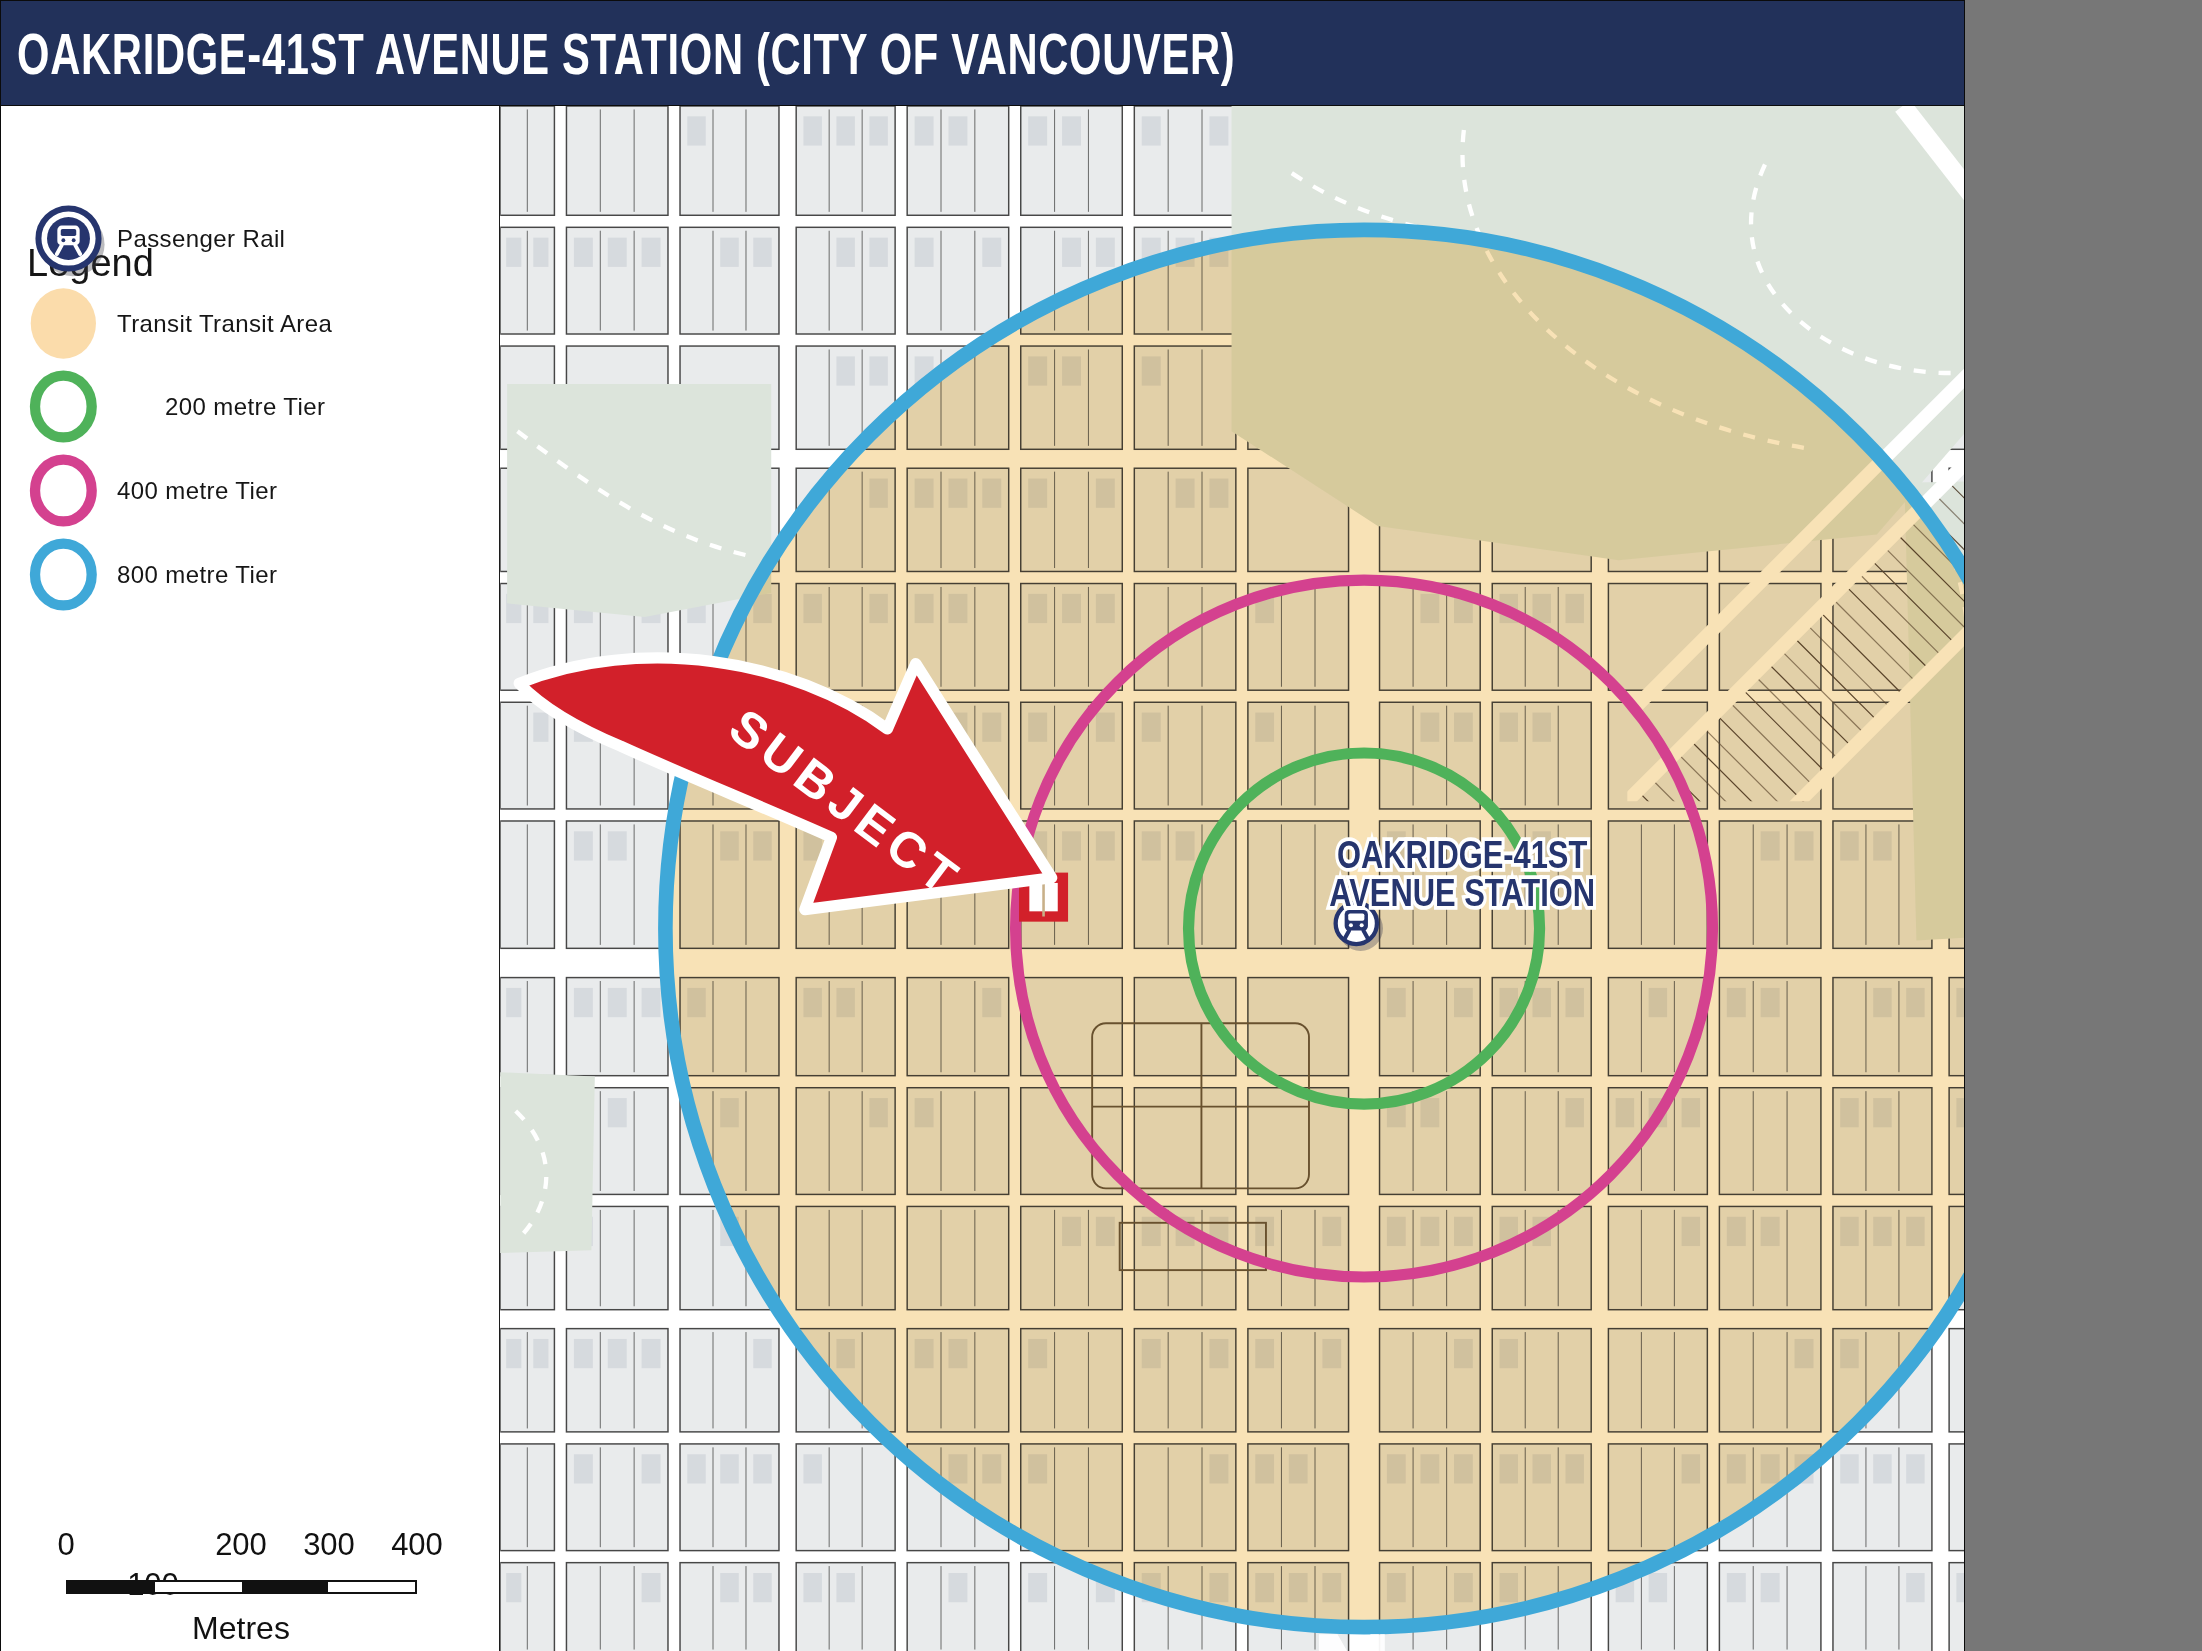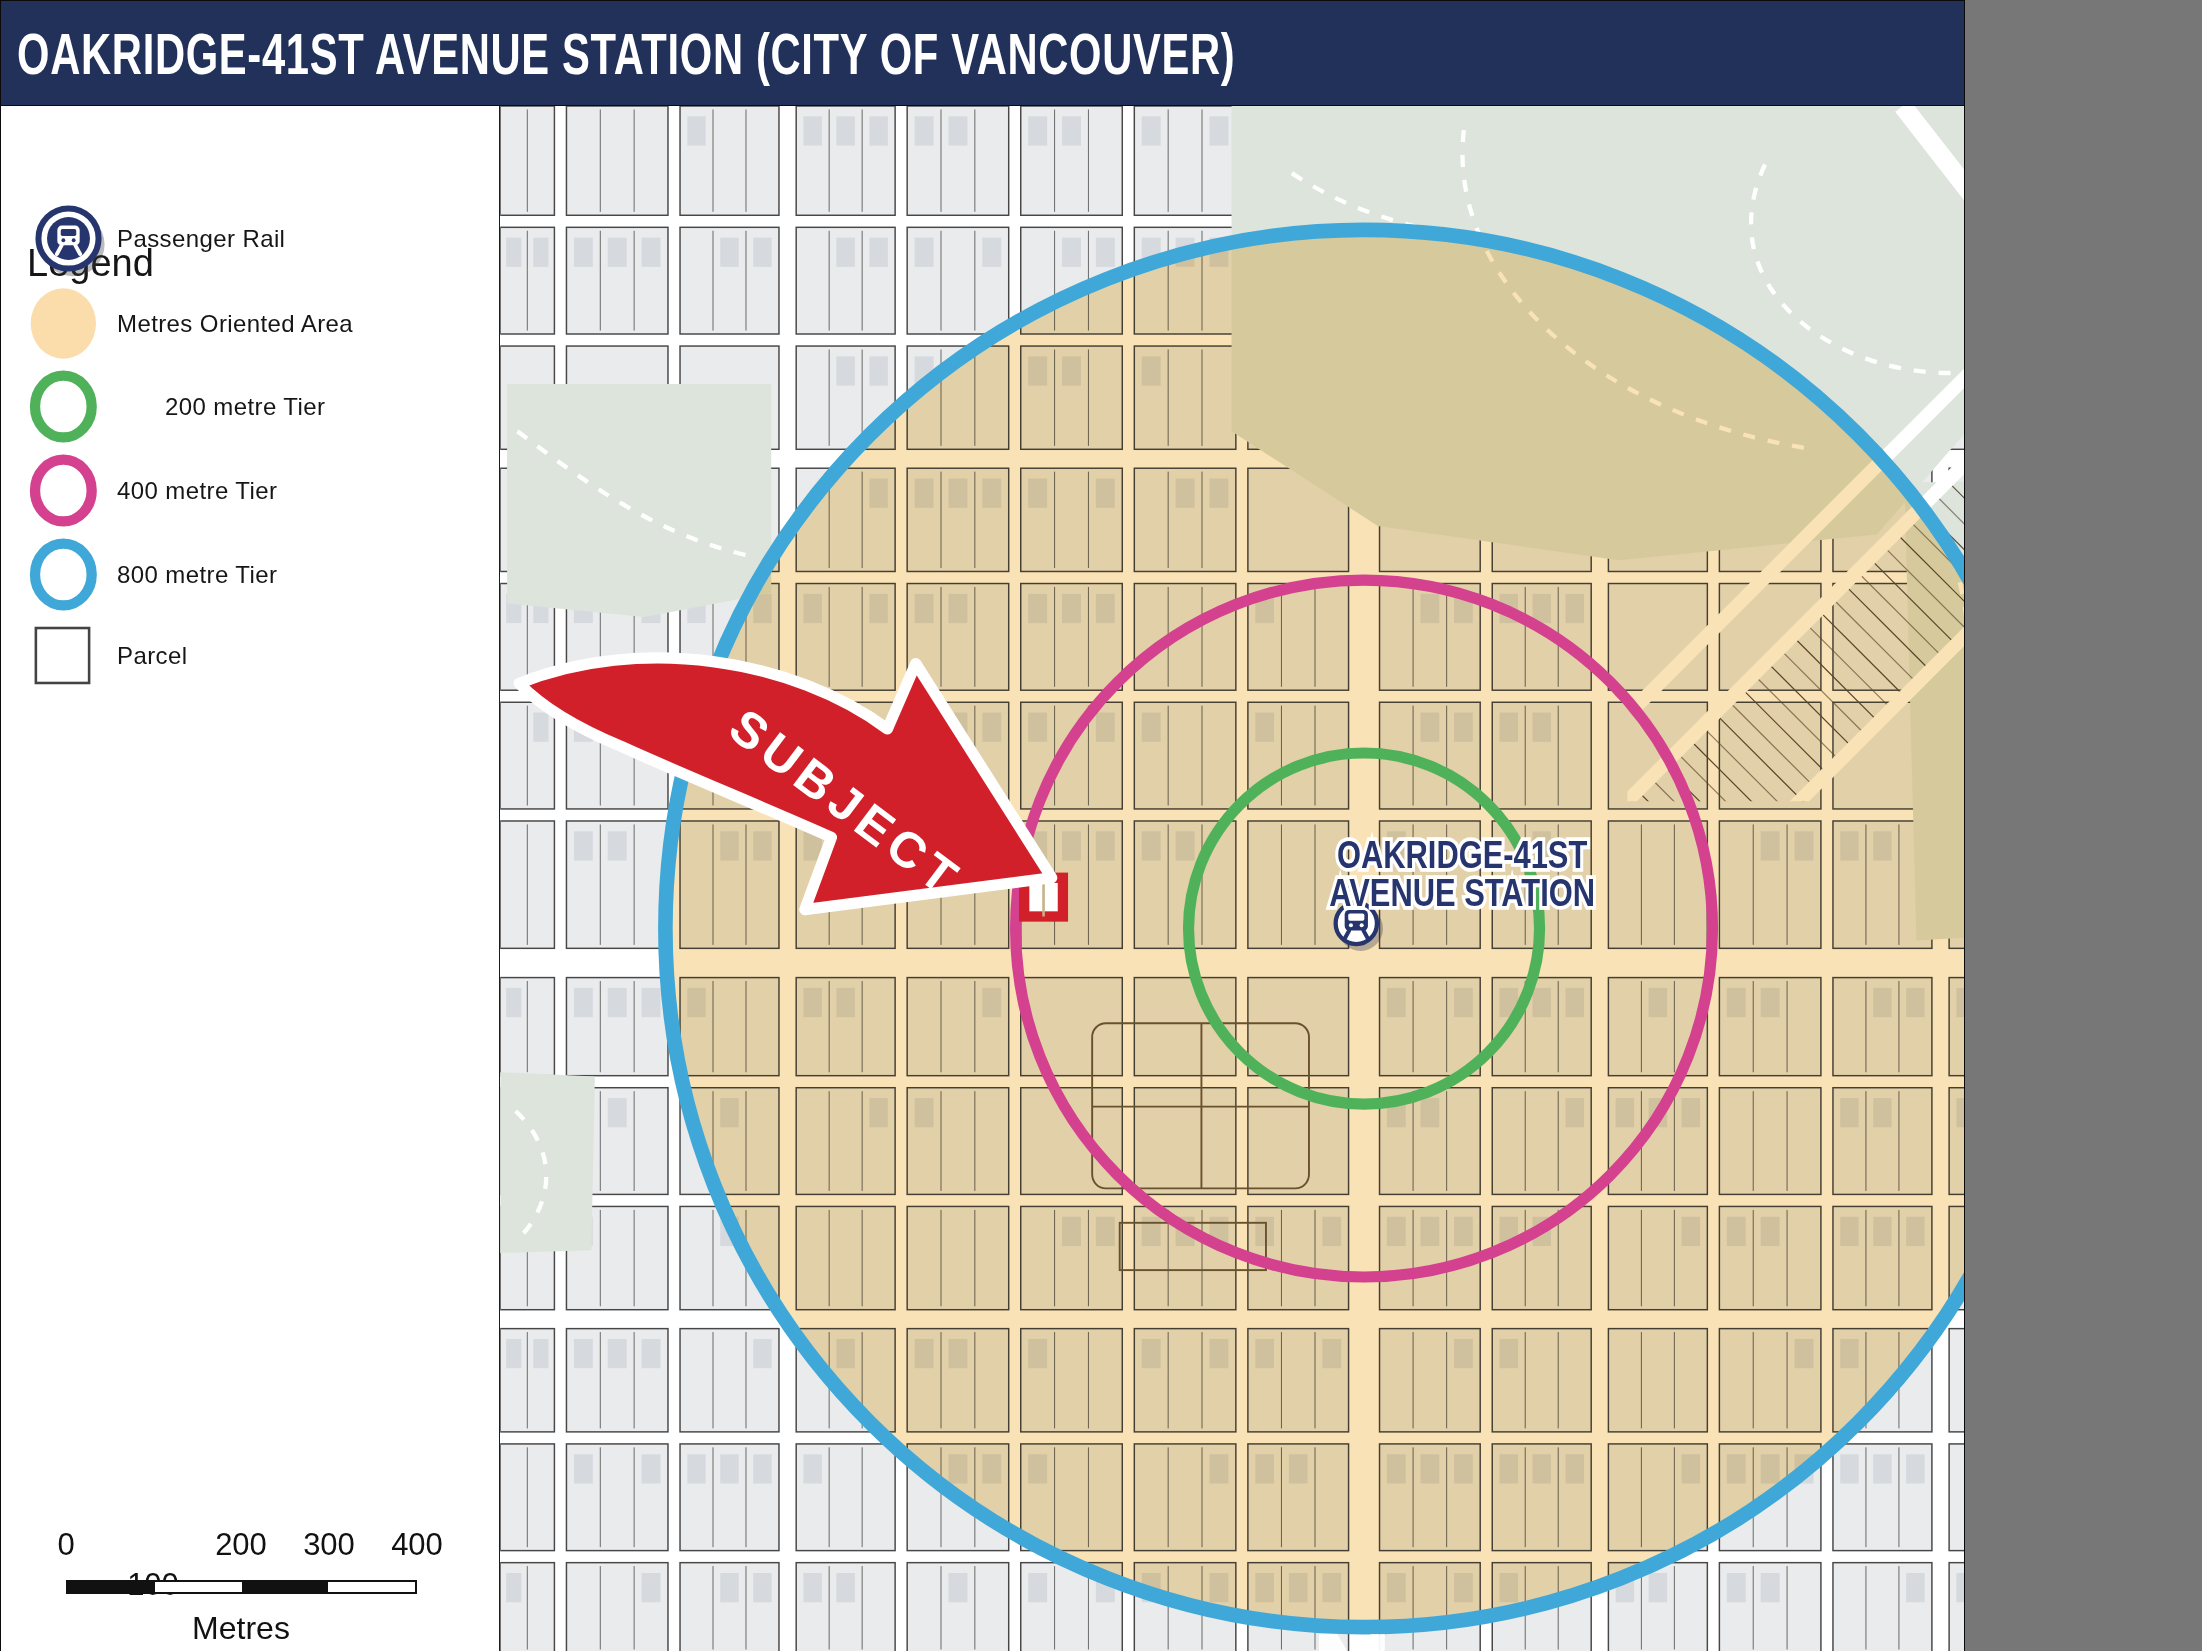--- a/index.html
+++ b/index.html
@@ -80,21 +80,21 @@
       </span>
       <span class="lbl">Passenger Rail</span>
     </div>
 
     <div class="lrow" style="top:176px;">
       <span class="sw">
         <svg width="83" height="79" viewBox="0 0 96 92">
             <ellipse cx="42" cy="46" rx="38" ry="41" fill="#fbdcab"></ellipse>
           </svg>
       </span>
-      <span class="lbl">Metres Oriented Area</span>
+      <span class="lbl">Transit Transit Area</span>
     </div>
 
     <div class="lrow" style="top:259px;gap:48px;">
       <span class="sw">
         <svg width="83" height="79" viewBox="0 0 96 92">
             <ellipse cx="42" cy="46" rx="33" ry="36" fill="#fff" stroke="#4fb25a" stroke-width="12"></ellipse>
           </svg>
       </span>
       <span class="lbl">200 metre Tier</span>
     </div>
@@ -110,28 +110,20 @@
 
     <div class="lrow" style="top:427px;">
       <span class="sw">
         <svg width="83" height="79" viewBox="0 0 96 92">
             <ellipse cx="42" cy="46" rx="33" ry="36" fill="#fff" stroke="#3fa8d8" stroke-width="12"></ellipse>
           </svg>
       </span>
       <span class="lbl">800 metre Tier</span>
     </div>
 
-    <div class="lrow" style="top:508px;">
-      <span class="sw">
-        <svg width="83" height="79" viewBox="0 0 96 92">
-            <rect x="10" y="14" width="62" height="64" fill="#fff" stroke="#444" stroke-width="3"></rect>
-          </svg>
-      </span>
-      <span class="lbl">Parcel</span>
-    </div>
 
     <div id="scalebar">
       <span class="tick" style="left:65px;">0</span>
       <span class="tick" style="left:152px;margin-top:40px;">100</span>
       <span class="tick" style="left:240px;">200</span>
       <span class="tick" style="left:328px;">300</span>
       <span class="tick" style="left:416px;">400</span>
       <div id="sbar">
         <div class="b"></div>
           <div></div>

